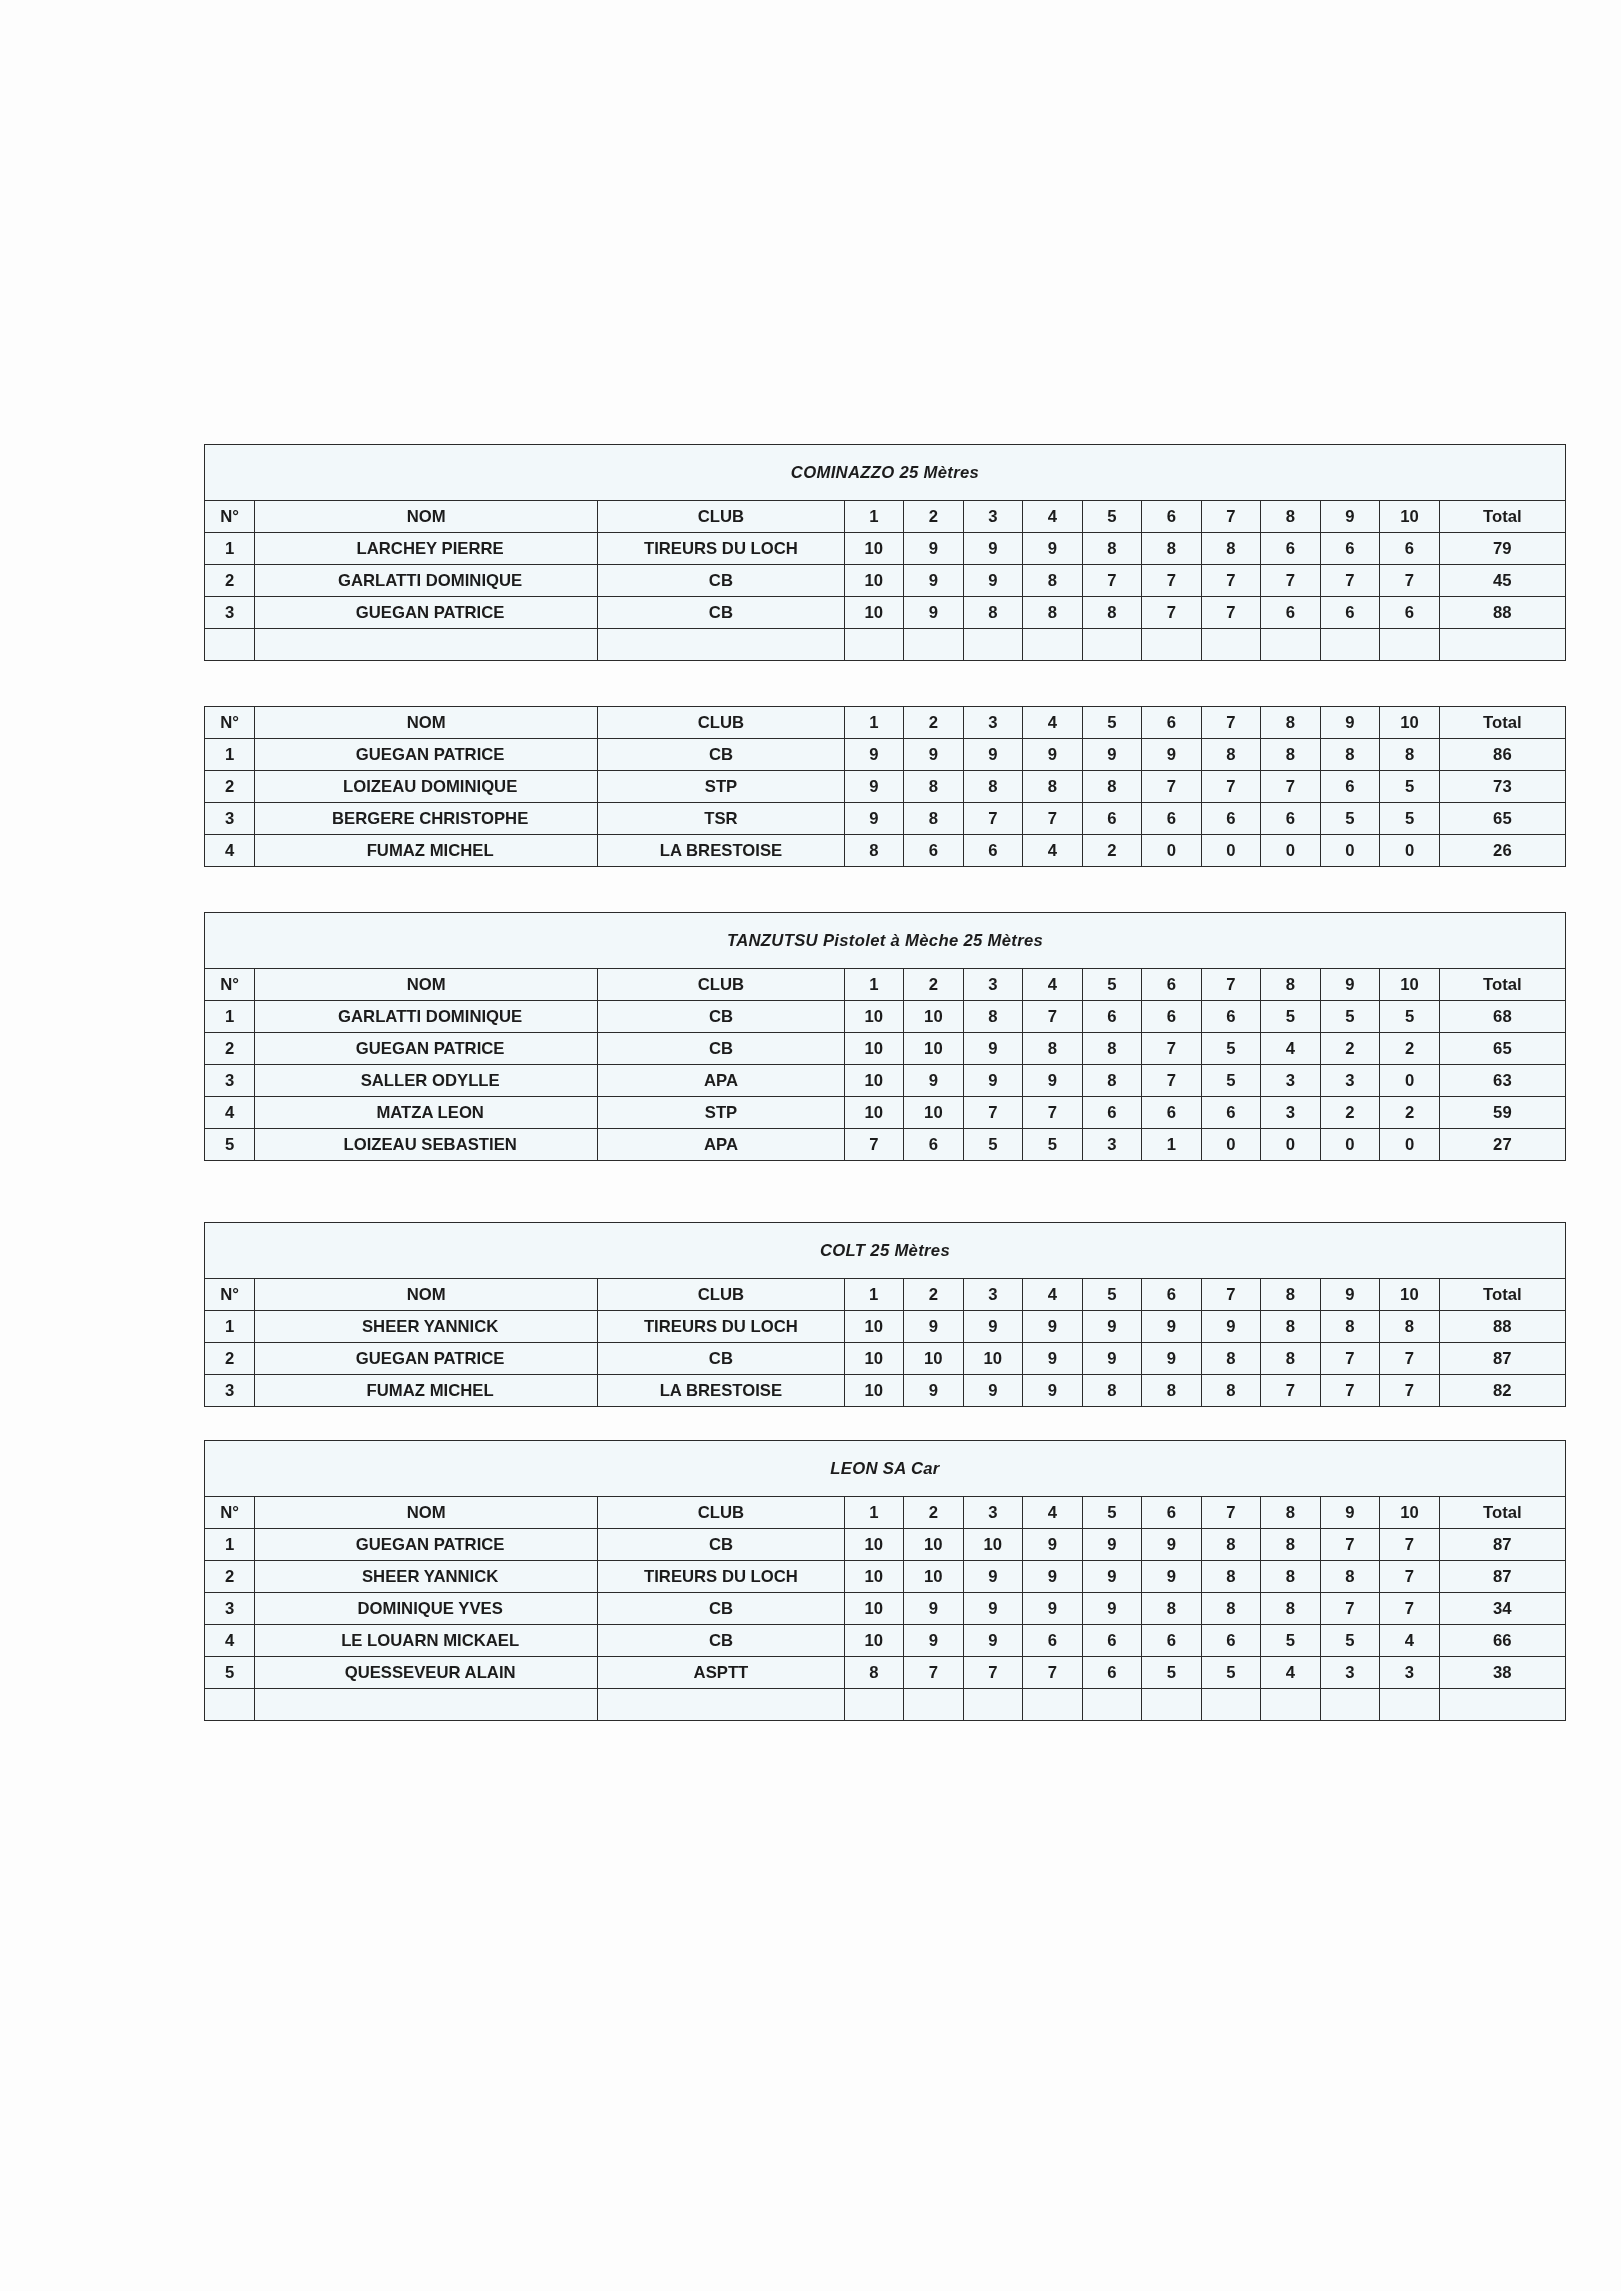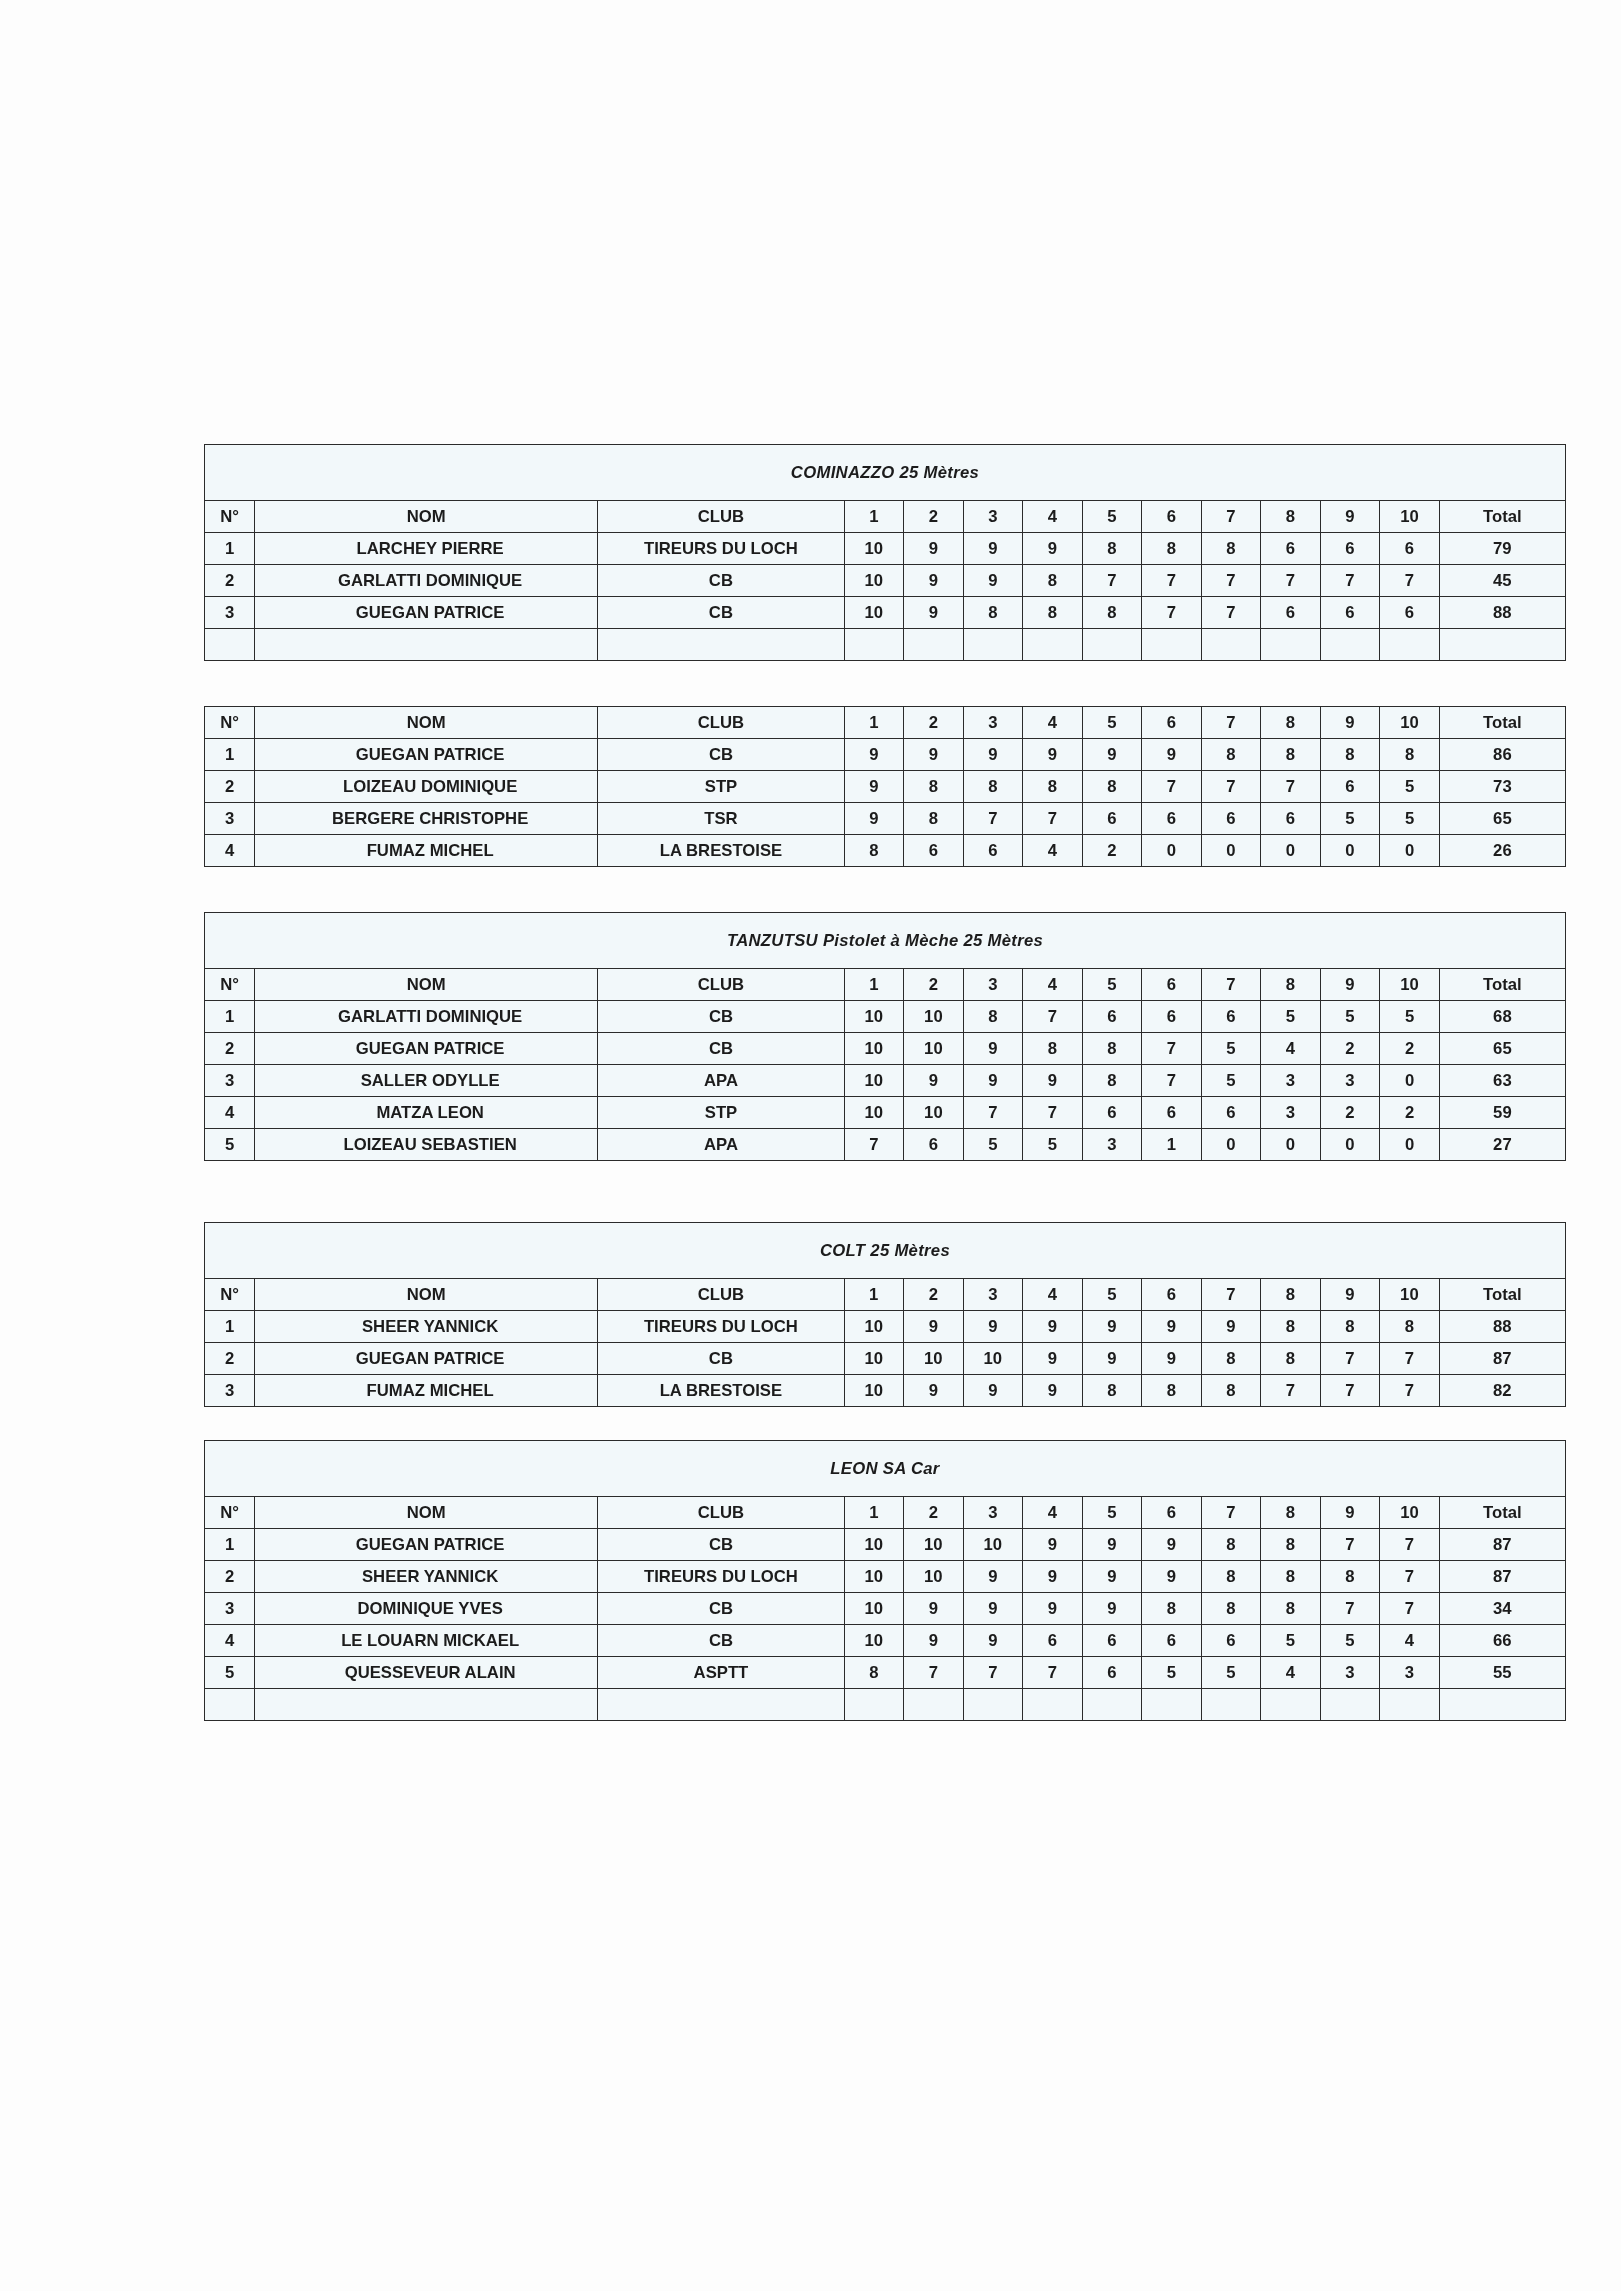--- a/index.html
+++ b/index.html
@@ -624,21 +624,21 @@
             <td class="score">8</td>
             <td class="score">7</td>
             <td class="score">7</td>
             <td class="score">7</td>
             <td class="score">6</td>
             <td class="score">5</td>
             <td class="score">5</td>
             <td class="score">4</td>
             <td class="score">3</td>
             <td class="score">3</td>
-            <td class="total">55</td>
+            <td class="total">38</td>
           </tr>
           <tr class="blank">
             <td>&nbsp;</td>
             <td>&nbsp;</td>
             <td>&nbsp;</td>
             <td>&nbsp;</td>
             <td>&nbsp;</td>
             <td>&nbsp;</td>
             <td>&nbsp;</td>
             <td>&nbsp;</td>

